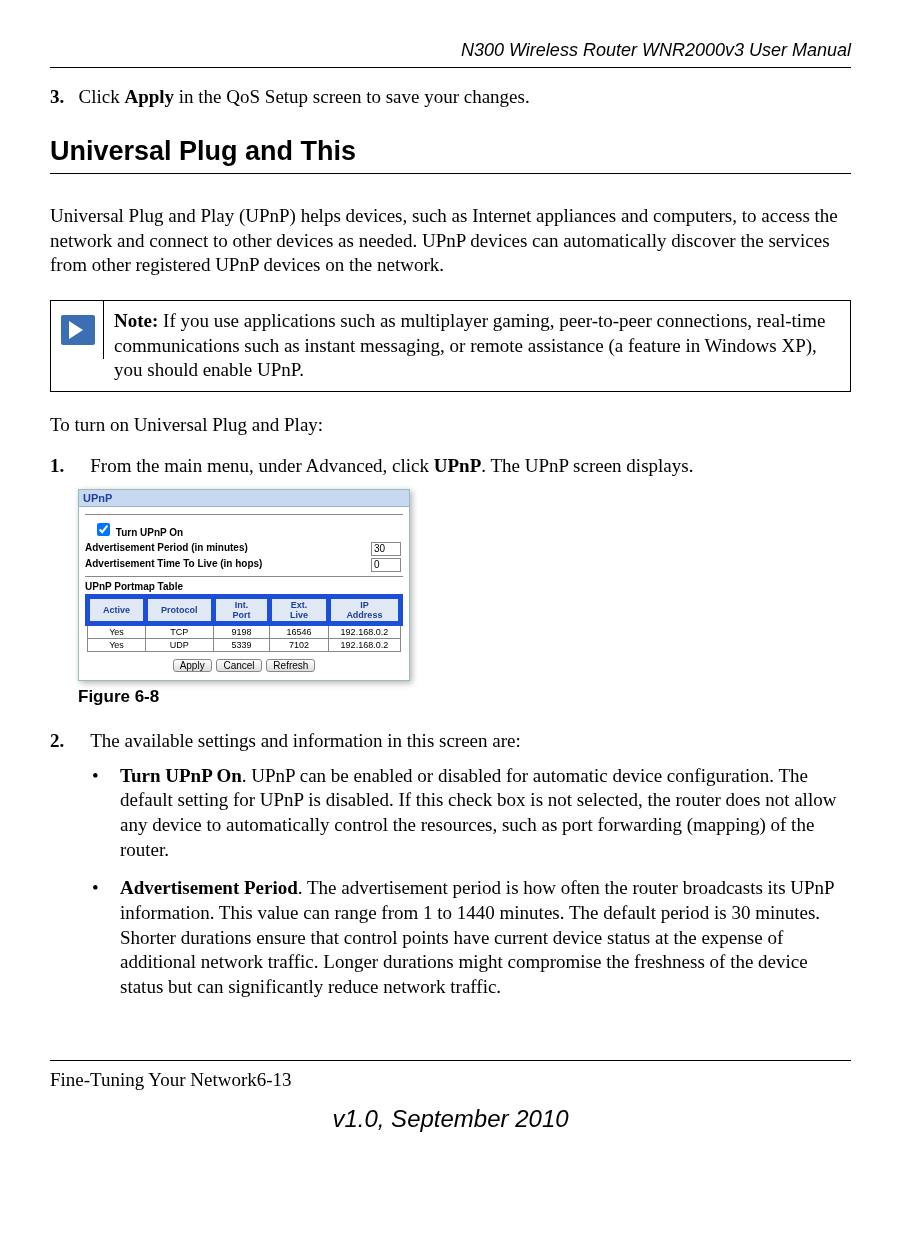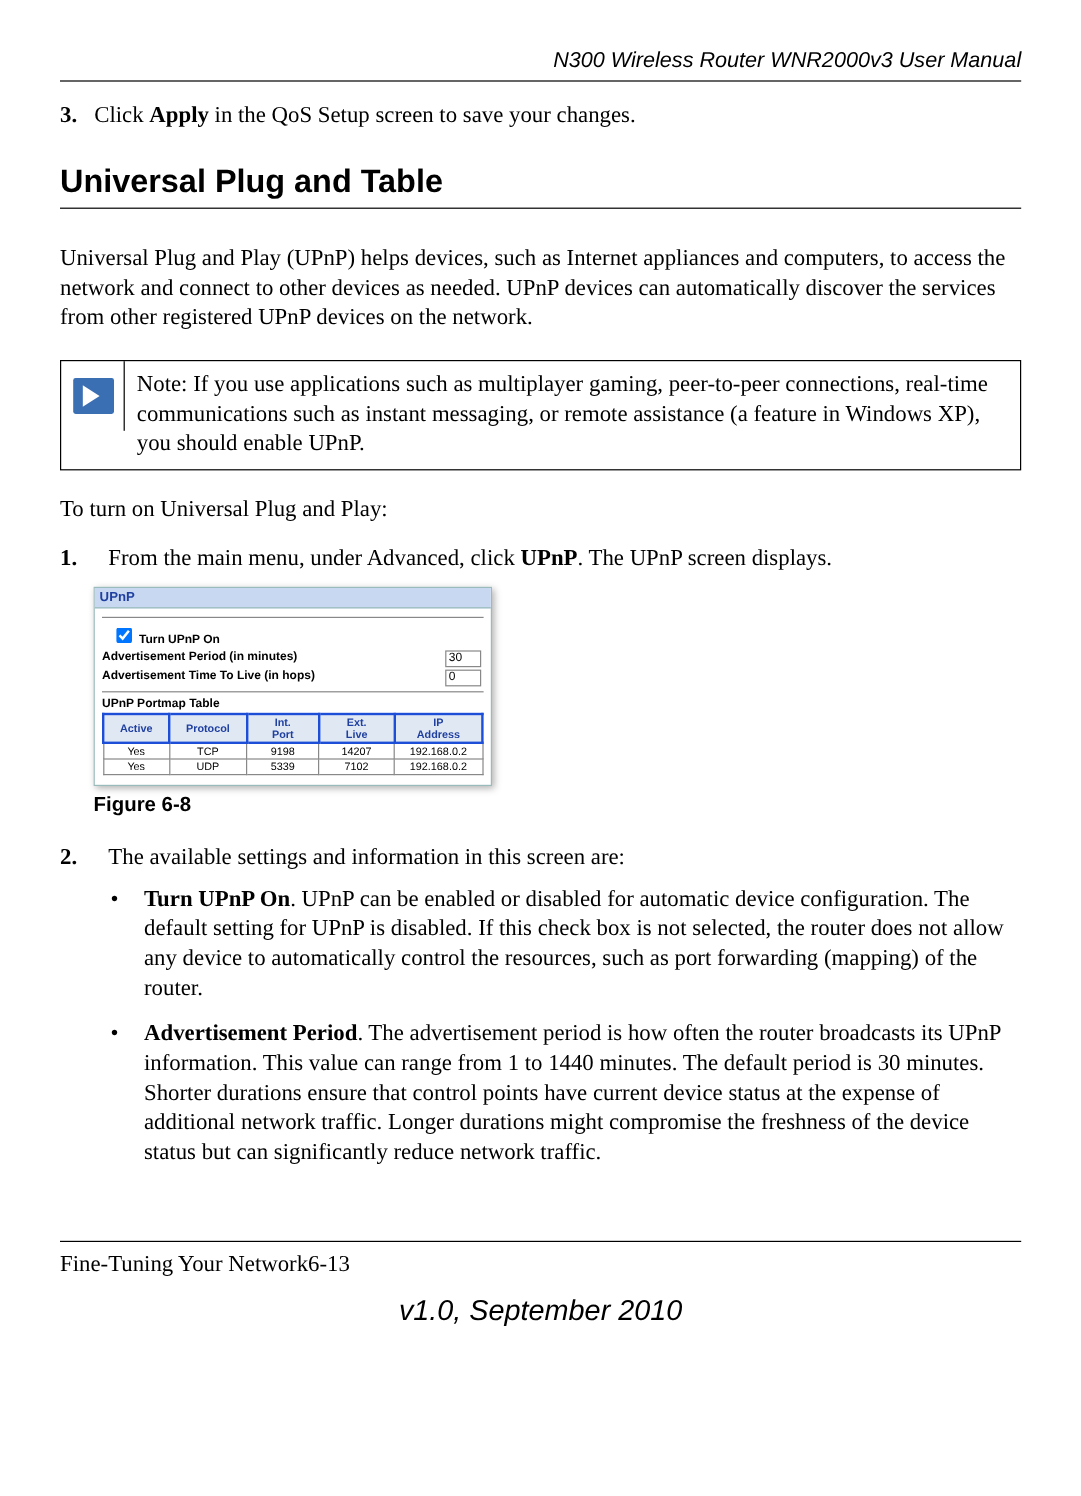--- a/index.html
+++ b/index.html
@@ -76,21 +76,21 @@
     height: 0;
     border-top: 9px solid transparent;
     border-bottom: 9px solid transparent;
     border-left: 14px solid #fff;
   }
   .note-text {
     padding: 8px 10px 8px 10px;
     line-height: 1.3;
   }
   .note-text .label {
-    font-weight: normal;
+    font-weight: bold;
   }
   .lead-in {
     margin: 0 0 12px 0;
   }
   .step {
     margin-left: 0;
     margin-bottom: 10px;
     line-height: 1.3;
     margin-top: 18px;
   }
@@ -148,21 +148,21 @@
   }
   .pm-table {
     border-collapse: collapse;
     width: 100%;
     font-size: 9px;
     margin: 2px 0 4px 0;
   }
   .pm-table th {
     background: #e0e8f4;
     color: #2040a0;
-    border: 2px solid #1d4ed8;
+    border: 5px solid #1d4ed8;
     padding: 1px 13px;
     font-weight: bold;
   }
   .pm-table td {
     border: 1px solid #888;
     padding: 1px 3px;
     text-align: center;
   }
   .btn-row {
     text-align: center;
@@ -218,21 +218,21 @@
 <body>
 
 <div class="header-title">N300 Wireless Router WNR2000v3 User Manual</div>
 <hr class="hr-top">
 
 <p class="step3">
   <span class="num">3.</span>
   &nbsp;&nbsp;<span>Click </span><span class="apply">Apply</span><span> in the QoS Setup screen to save your changes.</span>
 </p>
 
-<h1 class="section">Universal Plug and Table</h1>
+<h1 class="section">Universal Plug and This</h1>
 <hr class="section-underline">
 
 <p class="intro">Universal Plug and Play (UPnP) helps devices, such as Internet appliances and computers, to access the network and connect to other devices as needed. UPnP devices can automatically discover the services from other registered UPnP devices on the network.</p>
 
 <div class="note-box">
   <div class="note-icon-cell">
     <div class="note-icon"></div>
   </div>
   <div class="note-text">
     <span class="label">Note:</span><span> If you use applications such as multiplayer gaming, peer-to-peer connections, real-time communications such as instant messaging, or remote assistance (a feature in Windows XP), you should enable UPnP.</span>
@@ -270,32 +270,37 @@
         <th>Active</th>
         <th>Protocol</th>
         <th>Int. Port</th>
         <th>Ext. Live</th>
         <th>IP Address</th>
       </tr>
       <tr>
         <td>Yes</td>
         <td>TCP</td>
         <td>9198</td>
-        <td>14207</td>
+        <td>16546</td>
         <td>192.168.0.2</td>
       </tr>
       <tr>
         <td>Yes</td>
         <td>UDP</td>
         <td>5339</td>
         <td>7102</td>
         <td>192.168.0.2</td>
       </tr>
     </tbody>
       </table>
+    <div class="btn-row">
+      <button>Apply</button>
+      <button>Cancel</button>
+      <button>Refresh</button>
+    </div>
   </div>
 </div>
 
 <div class="figure-caption">Figure 6-8</div>
 
 <p class="step">
   <span class="num">2.</span>
   &nbsp;&nbsp;<span>The available settings and information in this screen are:</span>
 </p>
 

